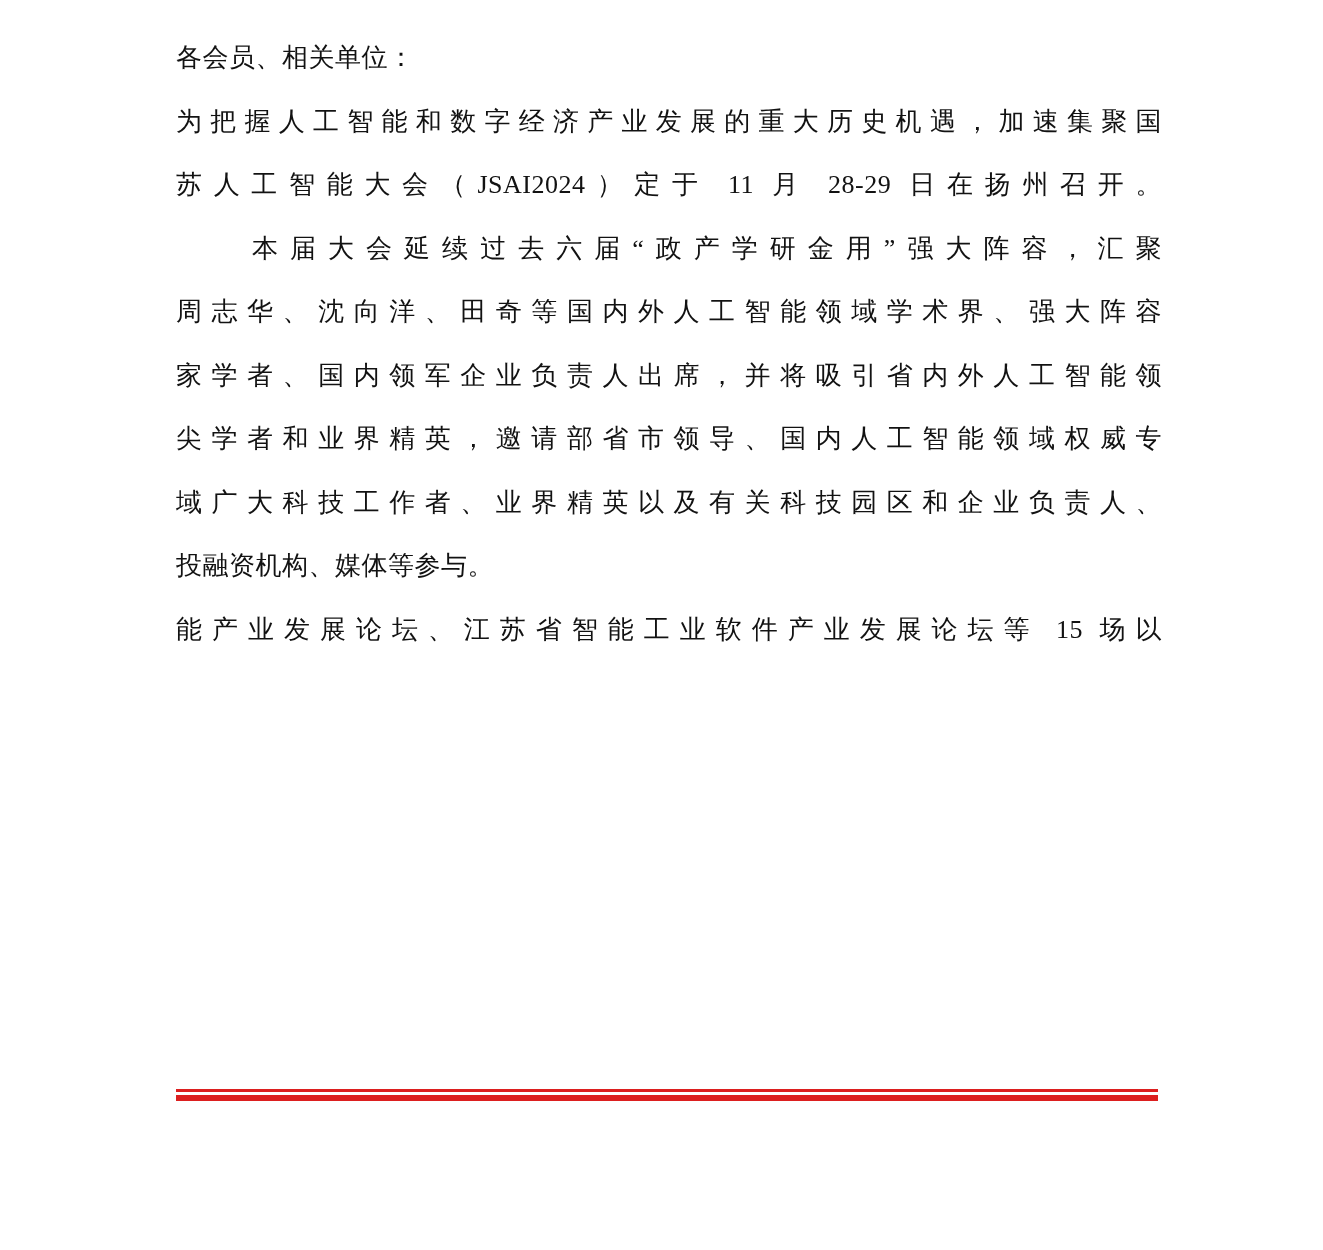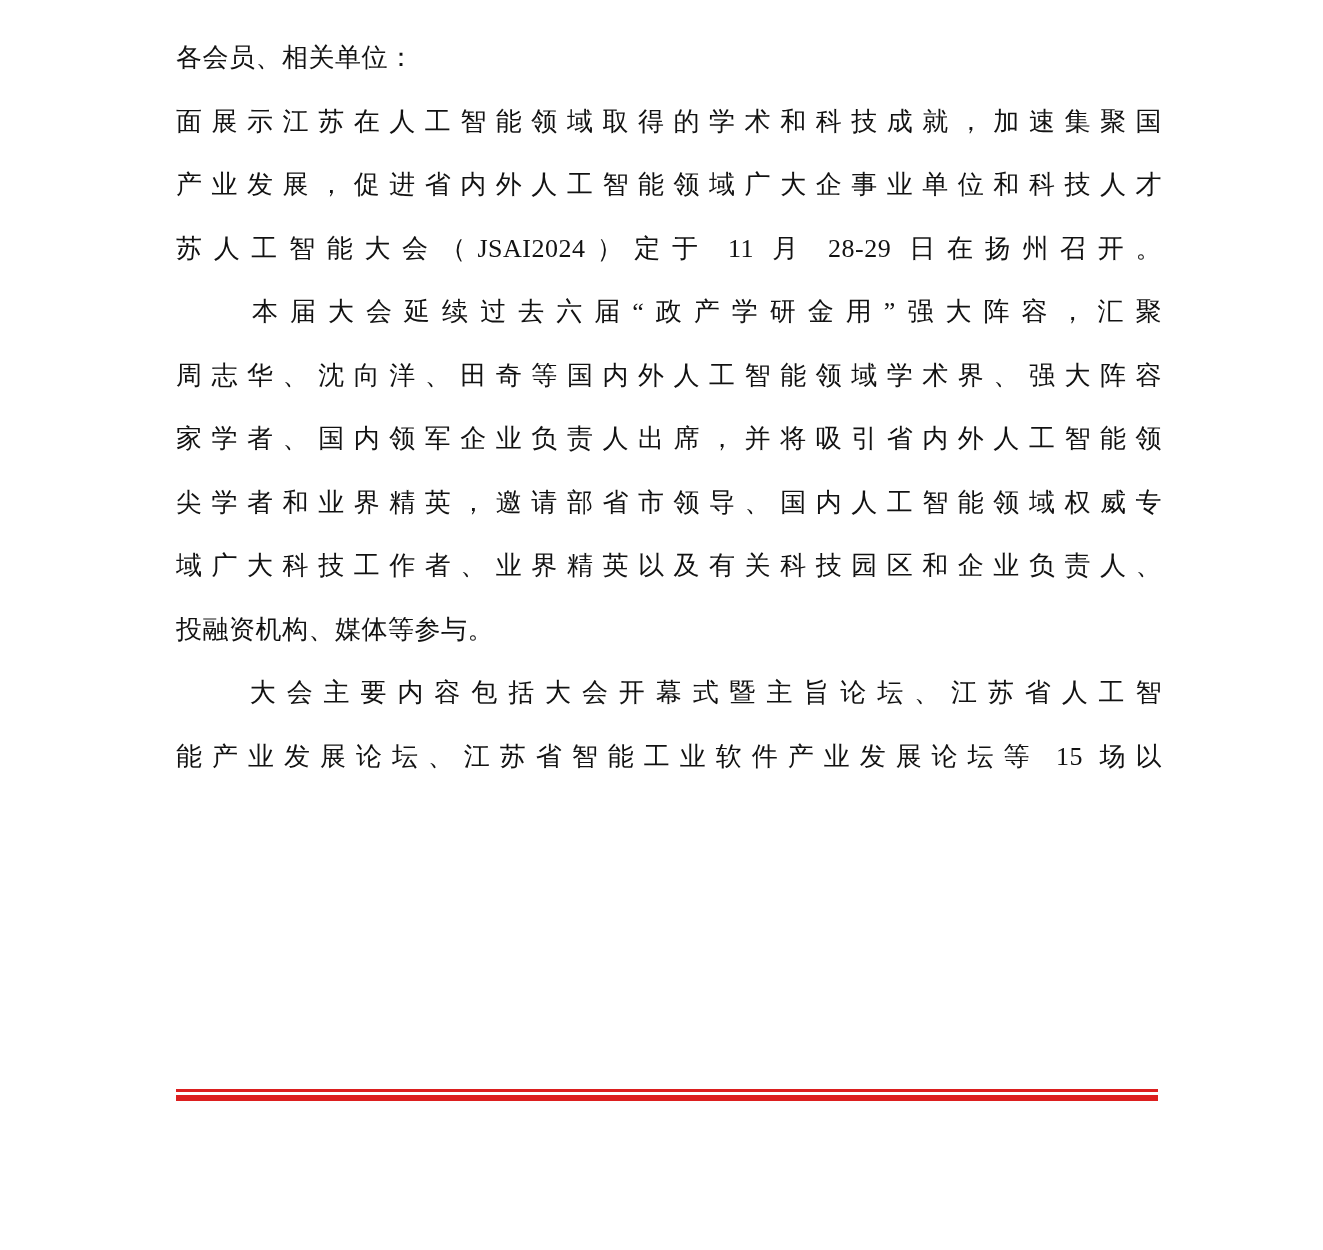--- a/index.html
+++ b/index.html
@@ -54,30 +54,28 @@
     background: #dc1f1f;
   }
 </style>
 </head>
 <body>
 
 <div class="page">
 
   <div class="text-block">
     <div class="line left">各会员、相关单位：</div>
-    <div class="line">面展示江苏在人工智能领域取得的学术和科技成就，加速集聚国</div>
-    <div class="line">产业发展，促进省内外人工智能领域广大企事业单位和科技人才</div>
+    <div class="line">为把握人工智能和数字经济产业发展的重大历史机遇，加速集聚国</div>
     <div class="line">苏人工智能大会（JSAI2024）定于 11 月 28-29 日在扬州召开。</div>
     <div class="line">　　本届大会延续过去六届“政产学研金用”强大阵容，汇聚</div>
     <div class="line">周志华、沈向洋、田奇等国内外人工智能领域学术界、强大阵容</div>
     <div class="line">家学者、国内领军企业负责人出席，并将吸引省内外人工智能领</div>
     <div class="line">尖学者和业界精英，邀请部省市领导、国内人工智能领域权威专</div>
     <div class="line">域广大科技工作者、业界精英以及有关科技园区和企业负责人、</div>
     <div class="line left">投融资机构、媒体等参与。</div>
-    <div class="line">　　大会主要内容包括大会开幕式暨主旨论坛、江苏省人工智</div>
     <div class="line">能产业发展论坛、江苏省智能工业软件产业发展论坛等 15 场以</div>
   </div>
 
   <div class="red-divider">
     <div class="thin-rule"></div>
     <div class="rule-gap"></div>
     <div class="thick-rule"></div>
   </div>
 
 </div>

